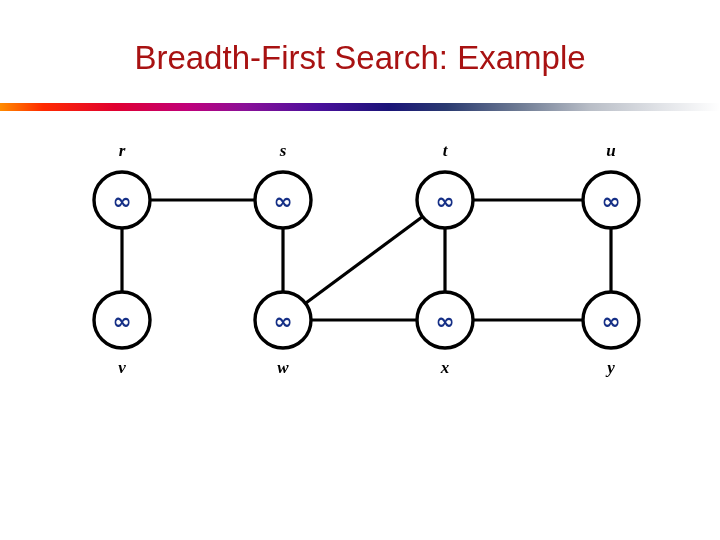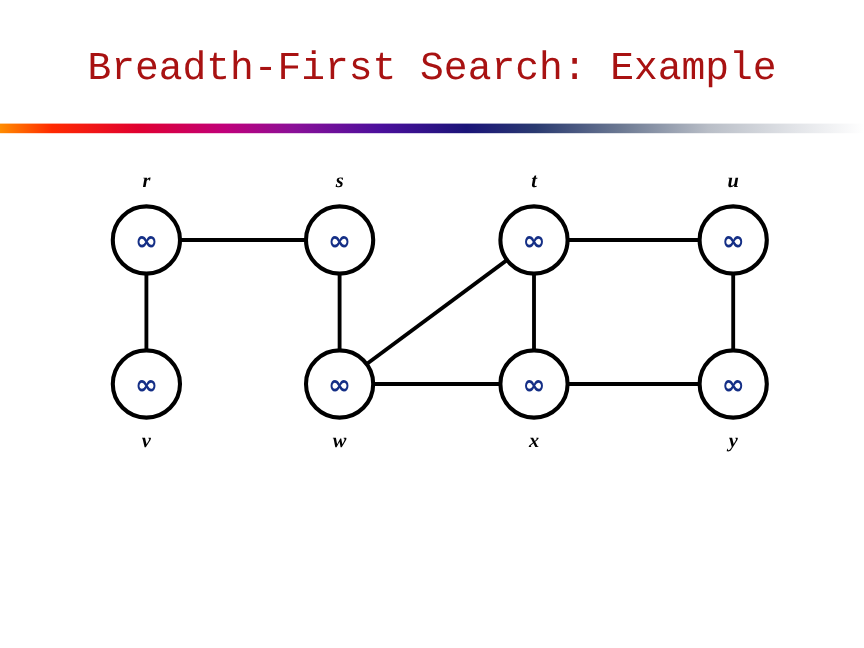--- a/index.html
+++ b/index.html
@@ -29,21 +29,21 @@
   #title-block {
     position: absolute;
     left: 0;
     top: 38px;
     width: 720px;
     height: 52px;
     text-align: center;
   }
   #slide-title {
     display: inline-block;
-    font-family: Liberation Mono, monospace;
+    font-family: Liberation Sans, sans-serif;
     font-size: 33px;
     font-weight: 400;
     letter-spacing: 0px;
     color: #a81212;
     line-height: 40px;
     white-space: nowrap;
   }
 
   
   #title-rule {

